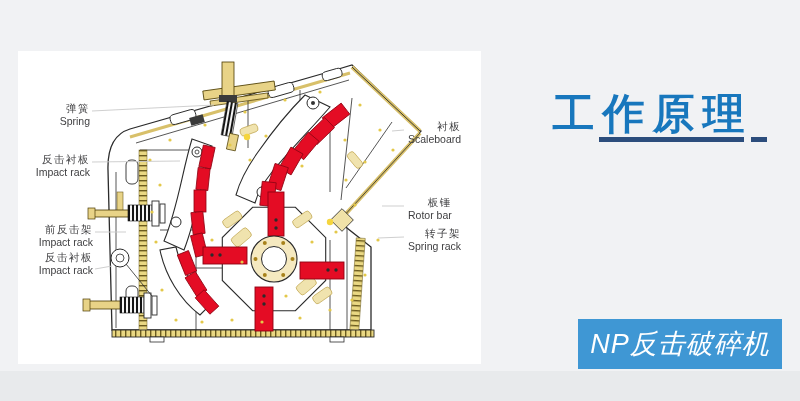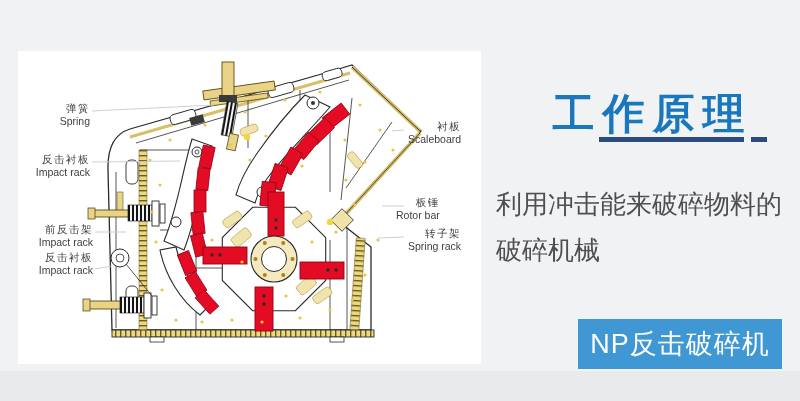--- a/index.html
+++ b/index.html
@@ -18,21 +18,21 @@
 
   
   .panel-title{position:absolute;left:505px;top:42px;right:0;text-align:center;
     font-size:42px;font-weight:bold;color:#1877bd;letter-spacing:8px;margin-top:44px;}
   .title-rule-long{position:absolute;left:599px;top:137px;width:145px;height:5px;background:#2c4d7c;}
   .title-rule-short{position:absolute;left:751px;top:137px;width:16px;height:5px;background:#2c4d7c;}
   .panel-desc{position:absolute;left:496px;top:181px;width:300px;
     font-size:26px;line-height:46px;color:#4f4f52;}
   .np-badge{position:absolute;left:578px;top:319px;width:204px;height:50px;background:#3f97d4;
     display:flex;align-items:center;justify-content:center;
-    color:#ffffff;font-size:27px;letter-spacing:1px;}
+    color:#ffffff;font-size:27px;font-style:italic;letter-spacing:1px;}
 </style>
 </head>
 <body>
 
 <div class="stage">
 
   <div class="diagram-card">
     <svg class="diagram-svg" viewBox="18 51 463 313" xmlns="http://www.w3.org/2000/svg">
       <defs>
         <pattern id="coil" width="4" height="10" patternUnits="userSpaceOnUse">
@@ -244,33 +244,29 @@
     <div class="en">Impact rack</div>
   </div>
   <div class="lbl lbl-left" style="right:707px;top:251px">
     <div class="zh">反击衬板</div>
     <div class="en">Impact rack</div>
   </div>
   <div class="lbl lbl-right" style="left:408px;top:120px">
     <div class="zh">衬板</div>
     <div class="en">Scaleboard</div>
   </div>
-  <div class="lbl lbl-right" style="left:396px;top:196px">
+  <div class="lbl lbl-right" style="left:408px;top:196px">
     <div class="zh">板锤</div>
     <div class="en">Rotor bar</div>
   </div>
   <div class="lbl lbl-right" style="left:408px;top:227px">
     <div class="zh">转子架</div>
     <div class="en">Spring rack</div>
   </div>
 
   <div class="panel-title">工作原理</div>
   <div class="title-rule-long"></div>
   <div class="title-rule-short"></div>
-  <div class="panel-desc">
-    <div>利用冲击能来破碎物料的</div>
-    <div>破碎机械</div>
-  </div>
   <div class="np-badge">
     <span>NP反击破碎机</span>
   </div>
 
 </div>
 
 </body></html>

